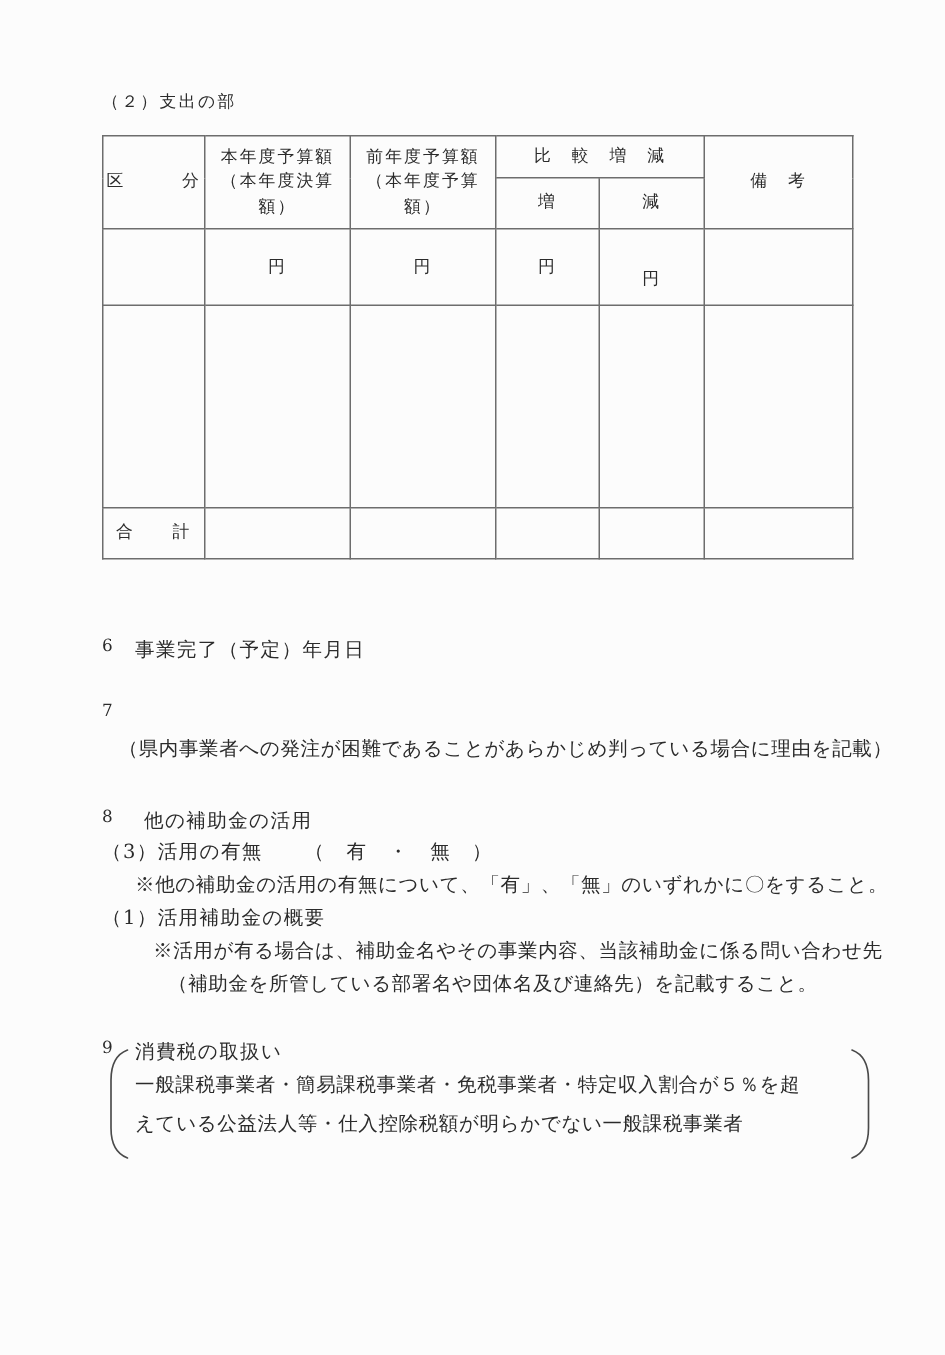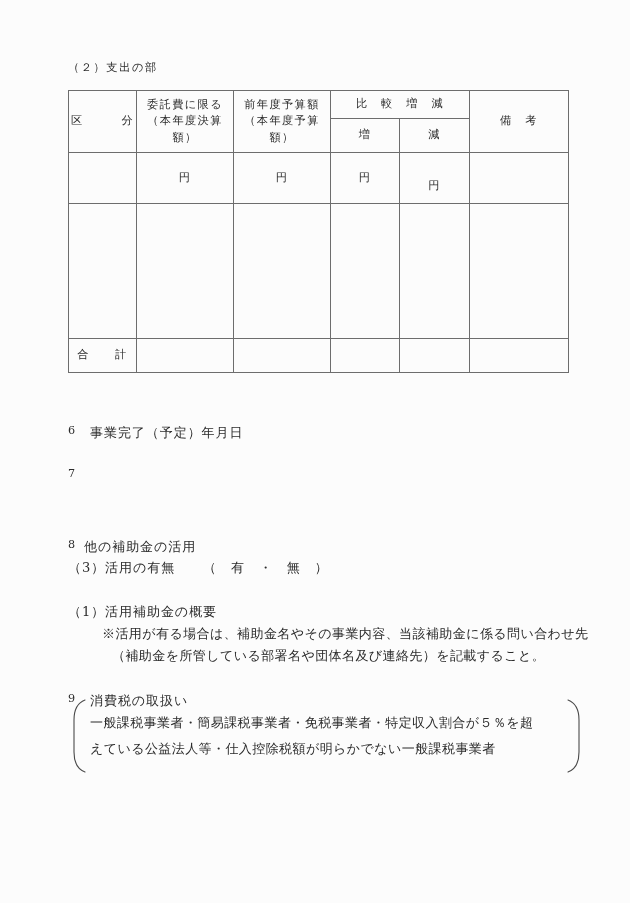--- a/index.html
+++ b/index.html
@@ -140,21 +140,21 @@
       <col class="c1">
         <col class="c2">
         <col class="c3">
       <col class="c4">
         <col class="c5">
         <col class="c6">
     </colgroup>
     <thead>
       <tr>
         <th rowspan="2" class="h-kubun">区　　　分</th>
-        <th rowspan="2" class="hdr-2line"><span>委託費に限る</span><br><span>（本年度決算額）</span></th>
+        <th rowspan="2" class="hdr-2line"><span>本年度予算額</span><br><span>（本年度決算額）</span></th>
         <th rowspan="2" class="hdr-2line"><span>前年度予算額</span><br><span>（本年度予算額）</span></th>
         <th colspan="2" class="hdr-cmp">比　較　増　減</th>
         <th rowspan="2" class="h-bikou">備　考</th>
       </tr>
       <tr>
         <th class="hdr-sub">増</th>
         <th class="hdr-sub">減</th>
       </tr>
     </thead>
     <tbody>
@@ -182,24 +182,26 @@
         <td></td>
         <td></td>
       </tr>
     </tbody>
   </table>
 
   <div class="num" style="left:68px; top:424px;">6</div>
   <div class="body-line" style="left:90px; top:424px;">事業完了（予定）年月日</div>
 
   <div class="num" style="left:68px; top:467px;">7</div>
+  <div class="body-line tight" style="left:79px; top:490px;">（県内事業者への発注が困難であることがあらかじめ判っている場合に理由を記載）</div>
 
   <div class="num" style="left:68px; top:538px;">8</div>
-  <div class="body-line" style="left:84px; top:538px;">他の補助金の活用</div>
+  <div class="body-line" style="left:96px; top:538px;">他の補助金の活用</div>
   <div class="body-line" style="left:68px; top:559px;">（3）活用の有無　　（　有　・　無　）</div>
+  <div class="body-line tight" style="left:90px; top:581px;">※他の補助金の活用の有無について、「有」、「無」のいずれかに〇をすること。</div>
   <div class="body-line" style="left:68px; top:603px;">（1）活用補助金の概要</div>
   <div class="body-line tight" style="left:102px; top:625px;">※活用が有る場合は、補助金名やその事業内容、当該補助金に係る問い合わせ先</div>
   <div class="body-line tight" style="left:112px; top:647px;">（補助金を所管している部署名や団体名及び連絡先）を記載すること。</div>
 
   <div class="num" style="left:68px; top:692px;">9</div>
   <div class="body-line" style="left:90px; top:692px;">消費税の取扱い</div>
 
   <div class="bracket" style="left:68px; top:698px;">
     <svg width="20" height="76" viewBox="0 0 20 76" aria-hidden="true">
       <path d="M17 2 C 9 5, 6 12, 6 22 L 6 54 C 6 64, 9 71, 17 74" fill="none" stroke="#4a4a4a" stroke-width="1.1" stroke-linecap="round"></path>

